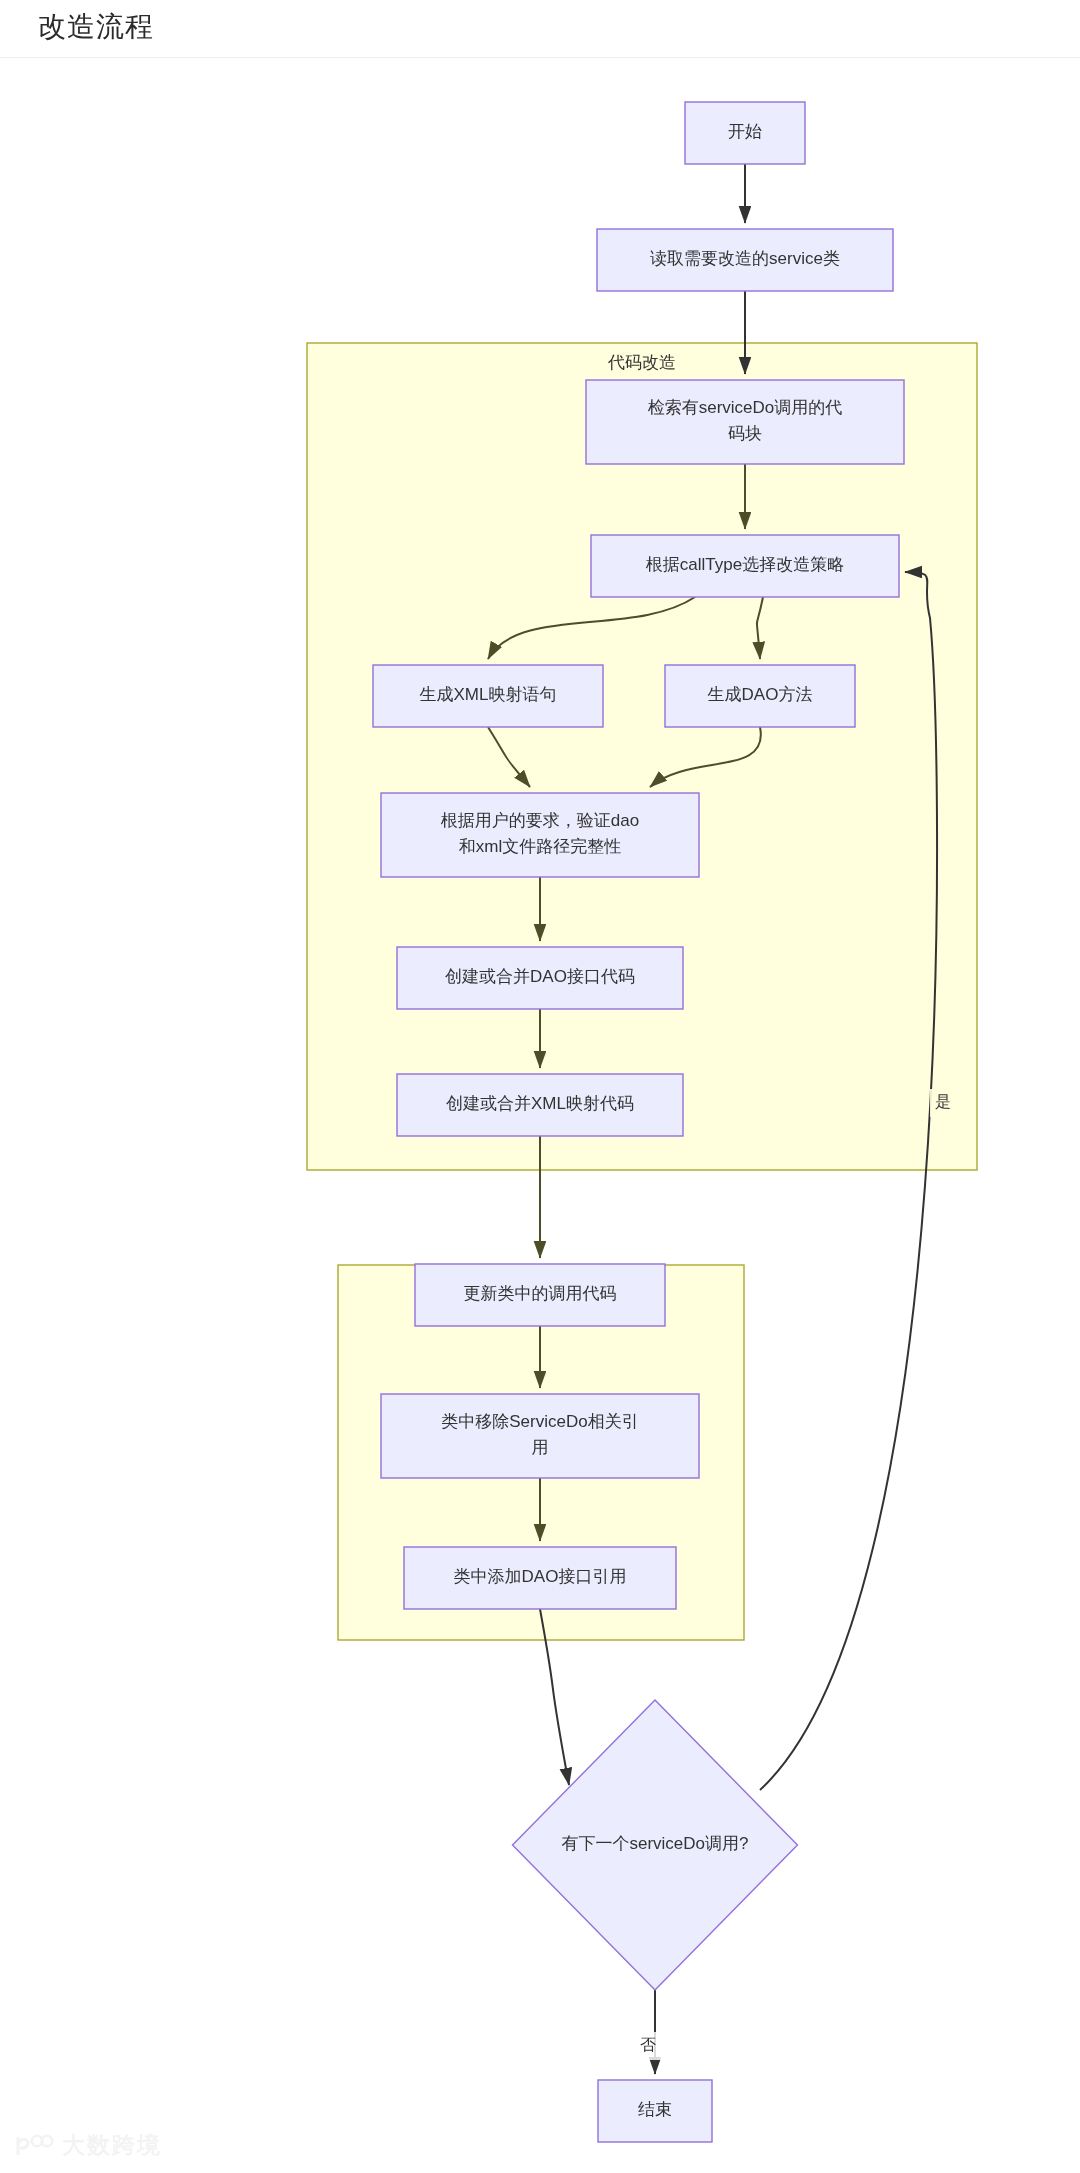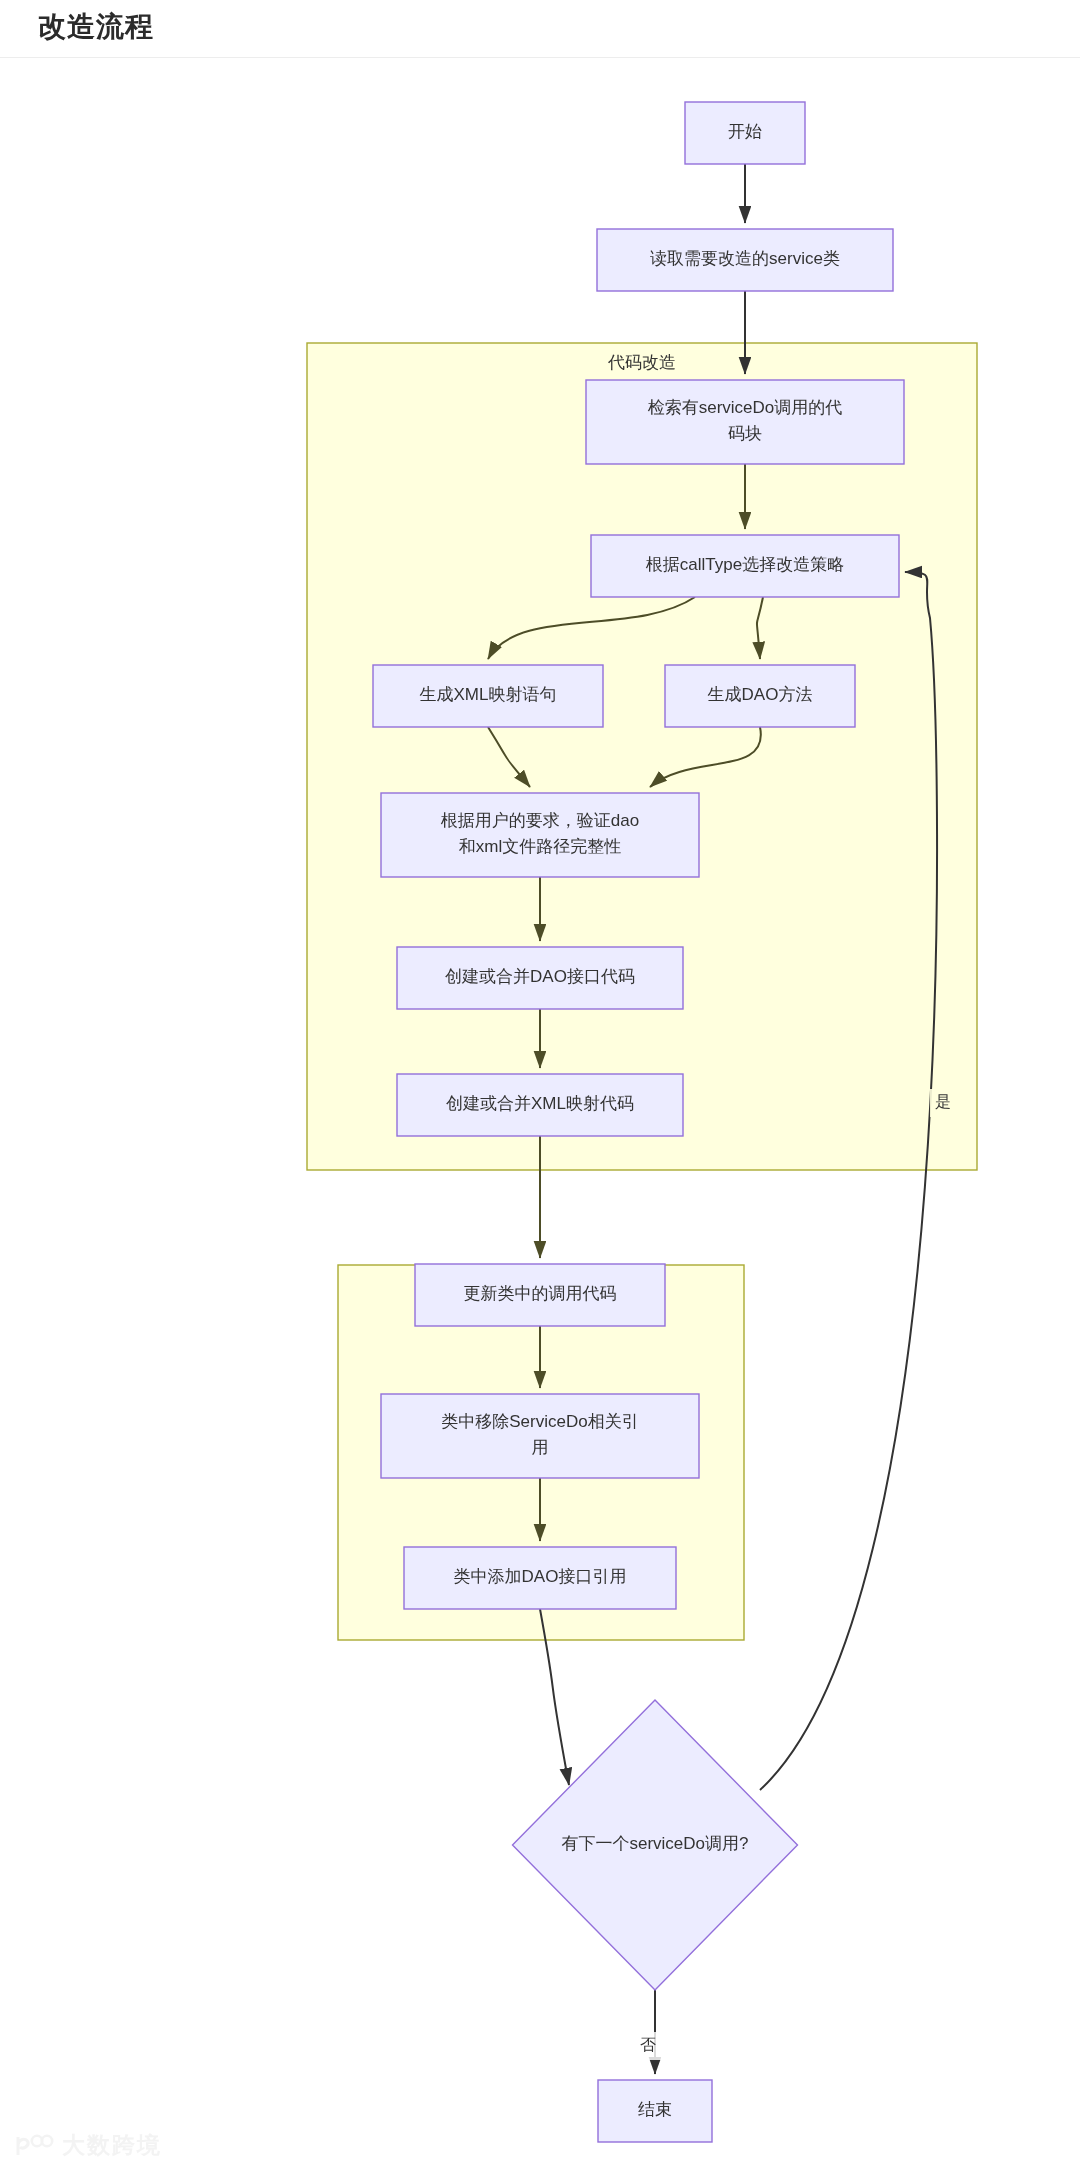--- a/index.html
+++ b/index.html
@@ -20,21 +20,21 @@
     width: 1080px;
     height: 58px;
     box-sizing: border-box;
     border-bottom: 1px solid #ededed;
   }
   #page-title {
     position: absolute;
     left: 38px;
     top: 8px;
     font-size: 28px;
-    font-weight: bold;
+    font-weight: normal;
     color: #2b2b2b;
     letter-spacing: 1px;
     white-space: nowrap;
   }
   #diagram-wrap {
     position: absolute;
     left: 0;
     top: 58px;
     width: 1080px;
     height: 2115px;

